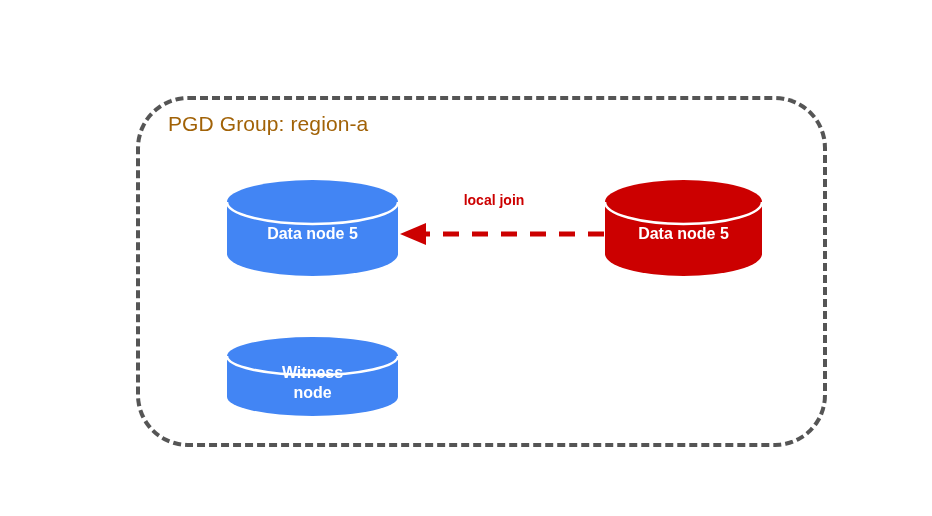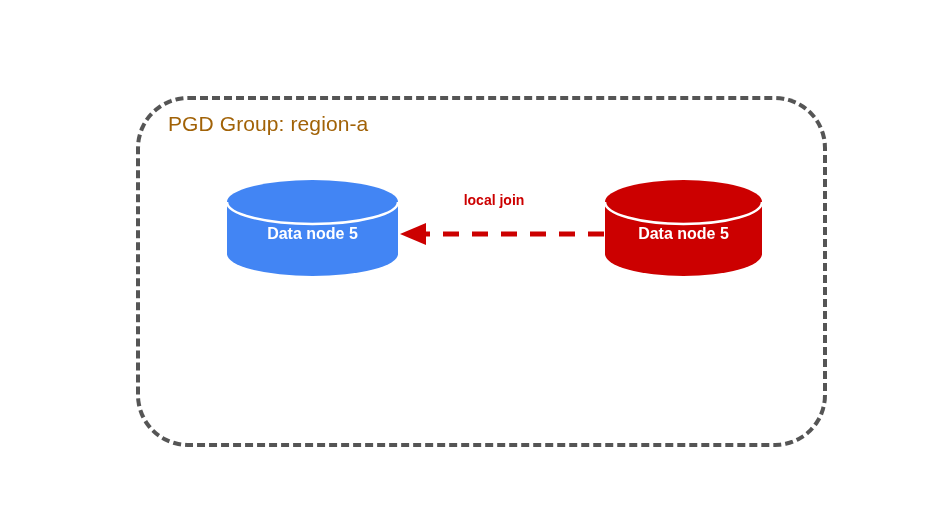--- a/index.html
+++ b/index.html
@@ -111,20 +111,29 @@
 
   <div class="node" id="node-data-1">
     <svg width="171" height="96" viewBox="0 0 171 96" aria-hidden="true">
       <path d="M0,22 L0,74 A85.5,22 0 0,0 171,74 L171,22 Z" fill="#4285F4"></path>
       <ellipse cx="85.5" cy="22" rx="85.5" ry="22" fill="#4285F4"></ellipse>
       <path d="M0,22 A85.5,22 0 0,0 171,22" fill="none" stroke="#ffffff" stroke-width="2.5"></path>
     </svg>
     <div class="node-label">Data node 5</div>
   </div>
 
+  <div class="node" id="node-witness">
+    <svg width="171" height="79" viewBox="0 0 171 79" aria-hidden="true">
+      <path d="M0,19 L0,60 A85.5,19 0 0,0 171,60 L171,19 Z" fill="#4285F4"></path>
+      <ellipse cx="85.5" cy="19" rx="85.5" ry="19" fill="#4285F4"></ellipse>
+      <path d="M0,19 A85.5,19 0 0,0 171,19" fill="none" stroke="#ffffff" stroke-width="2.5"></path>
+    </svg>
+    <div class="node-label">Witness
+node</div>
+  </div>
 
   <div class="node" id="node-data-2">
     <svg width="157" height="96" viewBox="0 0 157 96" aria-hidden="true">
       <path d="M0,22 L0,74 A78.5,22 0 0,0 157,74 L157,22 Z" fill="#CC0000"></path>
       <ellipse cx="78.5" cy="22" rx="78.5" ry="22" fill="#CC0000"></ellipse>
       <path d="M0,22 A78.5,22 0 0,0 157,22" fill="none" stroke="#ffffff" stroke-width="2.5"></path>
     </svg>
     <div class="node-label">Data node 5</div>
   </div>
 

